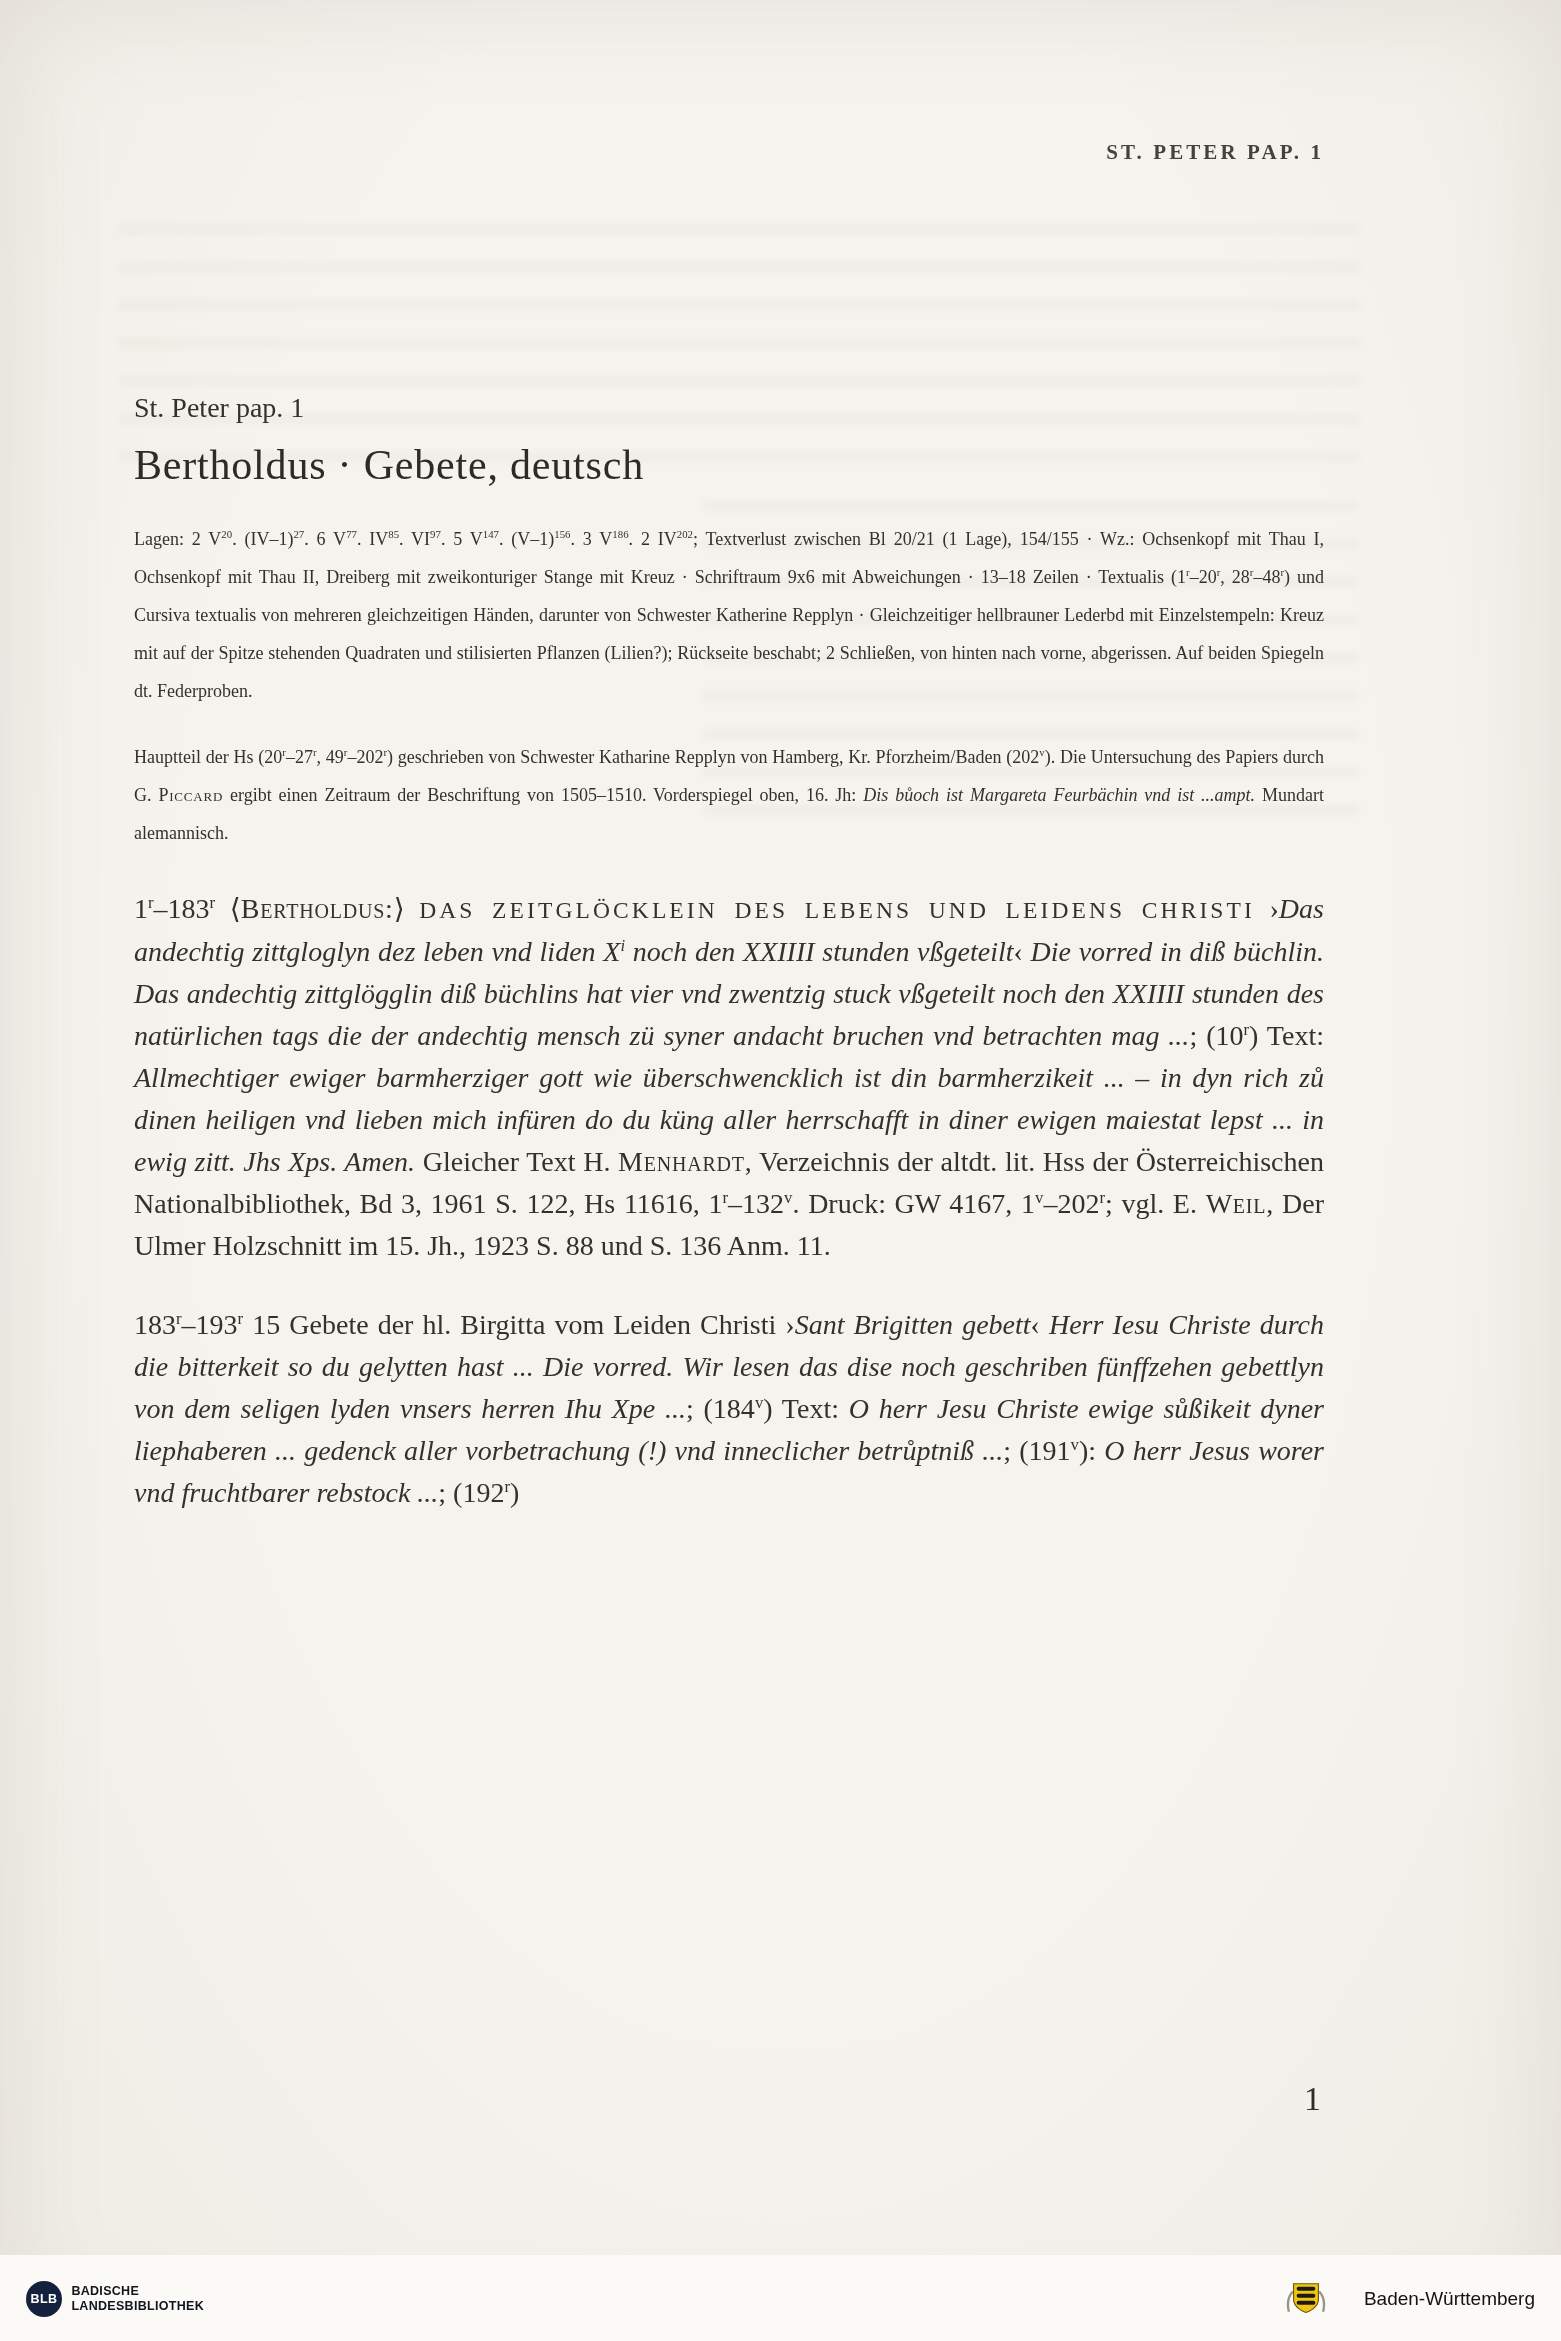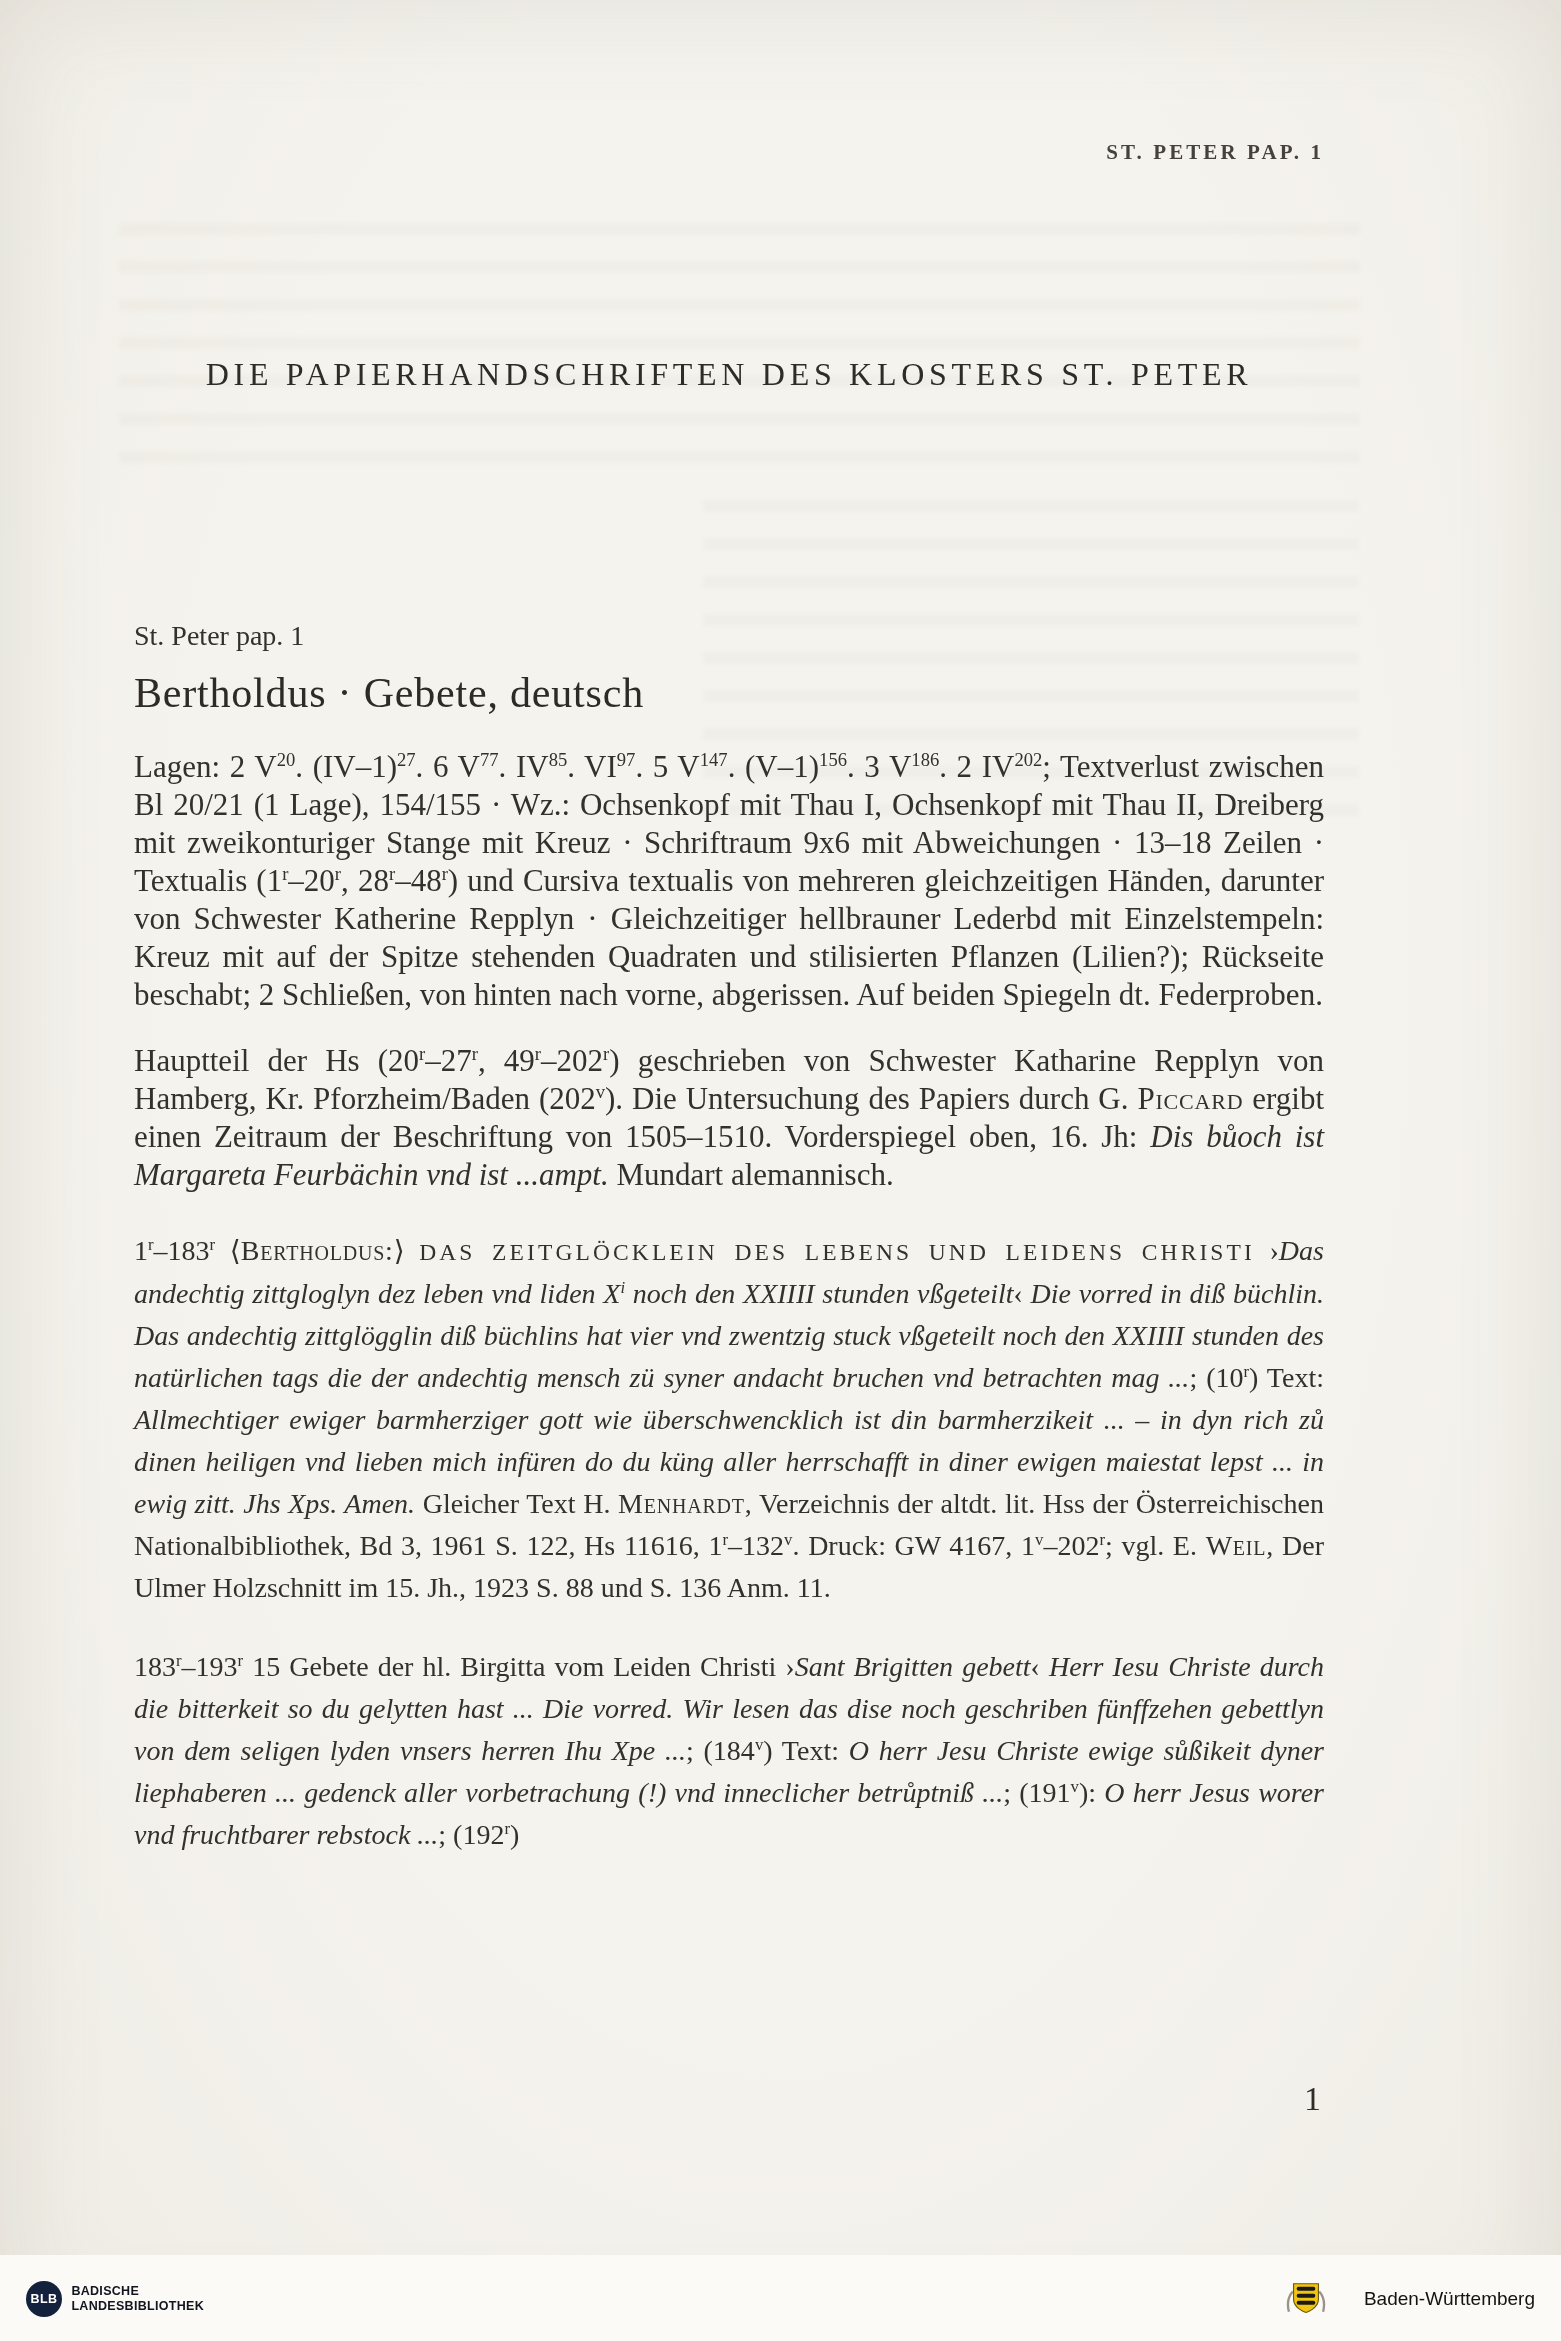--- a/index.html
+++ b/index.html
@@ -73,21 +73,21 @@
 
   .physical {
     margin-top: 28px;
     font-size: 30px;
     line-height: 36px;
   }
 
   .para { text-align: justify; text-justify: inter-word; }
   .small {
     margin: 30px 0 0 0;
-    font-size: 31px;
+    font-size: 18px;
     line-height: 38px;
   }
   .small + .small { margin-top: 28px; }
   .lit { margin-top: 28px; }
   .entry {
     font-size: 28px;
     line-height: 42px;
   }
   .entry-1 { margin: 36px 0 0 0; }
   .entry-2 { margin: 37px 0 0 0; }
@@ -151,21 +151,20 @@
 
 <div class="scan">
 
   <div class="ghost ghost-top"></div>
   <div class="ghost ghost-mid"></div>
 
   <div class="content">
 
     <div class="header-right">ST. PETER PAP. 1</div>
 
-    <h1 class="main-title">DIE PAPIERHANDSCHRIFTEN DES KLOSTERS ST. PETER</h1>
 
     <div class="shelfmark">St. Peter pap. 1</div>
 
     <h2 class="entry-title">Bertholdus · Gebete, deutsch</h2>
 
 
     <p class="para small"><span>Lagen: 2 V</span><span class="run-sup">20</span><span>. (IV–1)</span><span class="run-sup">27</span><span>. 6 V</span><span class="run-sup">77</span><span>. IV</span><span class="run-sup">85</span><span>. VI</span><span class="run-sup">97</span><span>. 5 V</span><span class="run-sup">147</span><span>. (V–1)</span><span class="run-sup">156</span><span>. 3 V</span><span class="run-sup">186</span><span>. 2 IV</span><span class="run-sup">202</span><span>; Textverlust zwischen Bl 20/21 (1 Lage), 154/155 · Wz.: Ochsenkopf mit Thau I, Ochsenkopf mit Thau II, Dreiberg mit zweikonturiger Stange mit Kreuz · Schriftraum 9x6 mit Abweichungen · 13–18 Zeilen · Textualis (1</span><span class="run-sup">r</span><span>–20</span><span class="run-sup">r</span><span>, 28</span><span class="run-sup">r</span><span>–48</span><span class="run-sup">r</span><span>) und Cursiva textualis von mehreren gleichzeitigen Händen, darunter von Schwester Katherine Repplyn · Gleichzeitiger hellbrauner Lederbd mit Einzelstempeln: Kreuz mit auf der Spitze stehenden Quadraten und stilisierten Pflanzen (Lilien?); Rückseite beschabt; 2 Schließen, von hinten nach vorne, abgerissen. Auf beiden Spiegeln dt. Federproben.</span></p>
 
     <p class="para small"><span>Hauptteil der Hs (20</span><span class="run-sup">r</span><span>–27</span><span class="run-sup">r</span><span>, 49</span><span class="run-sup">r</span><span>–202</span><span class="run-sup">r</span><span>) geschrieben von Schwester Katharine Repplyn von Hamberg, Kr. Pforzheim/Baden (202</span><span class="run-sup">v</span><span>). Die Untersuchung des Papiers durch G. </span><span class="run-sc">Piccard</span><span> ergibt einen Zeitraum der Beschriftung von 1505–1510. Vorderspiegel oben, 16. Jh: </span><span class="run-i">Dis bůoch ist Margareta Feurbächin vnd ist ...ampt.</span><span> Mundart alemannisch.</span></p>
 

